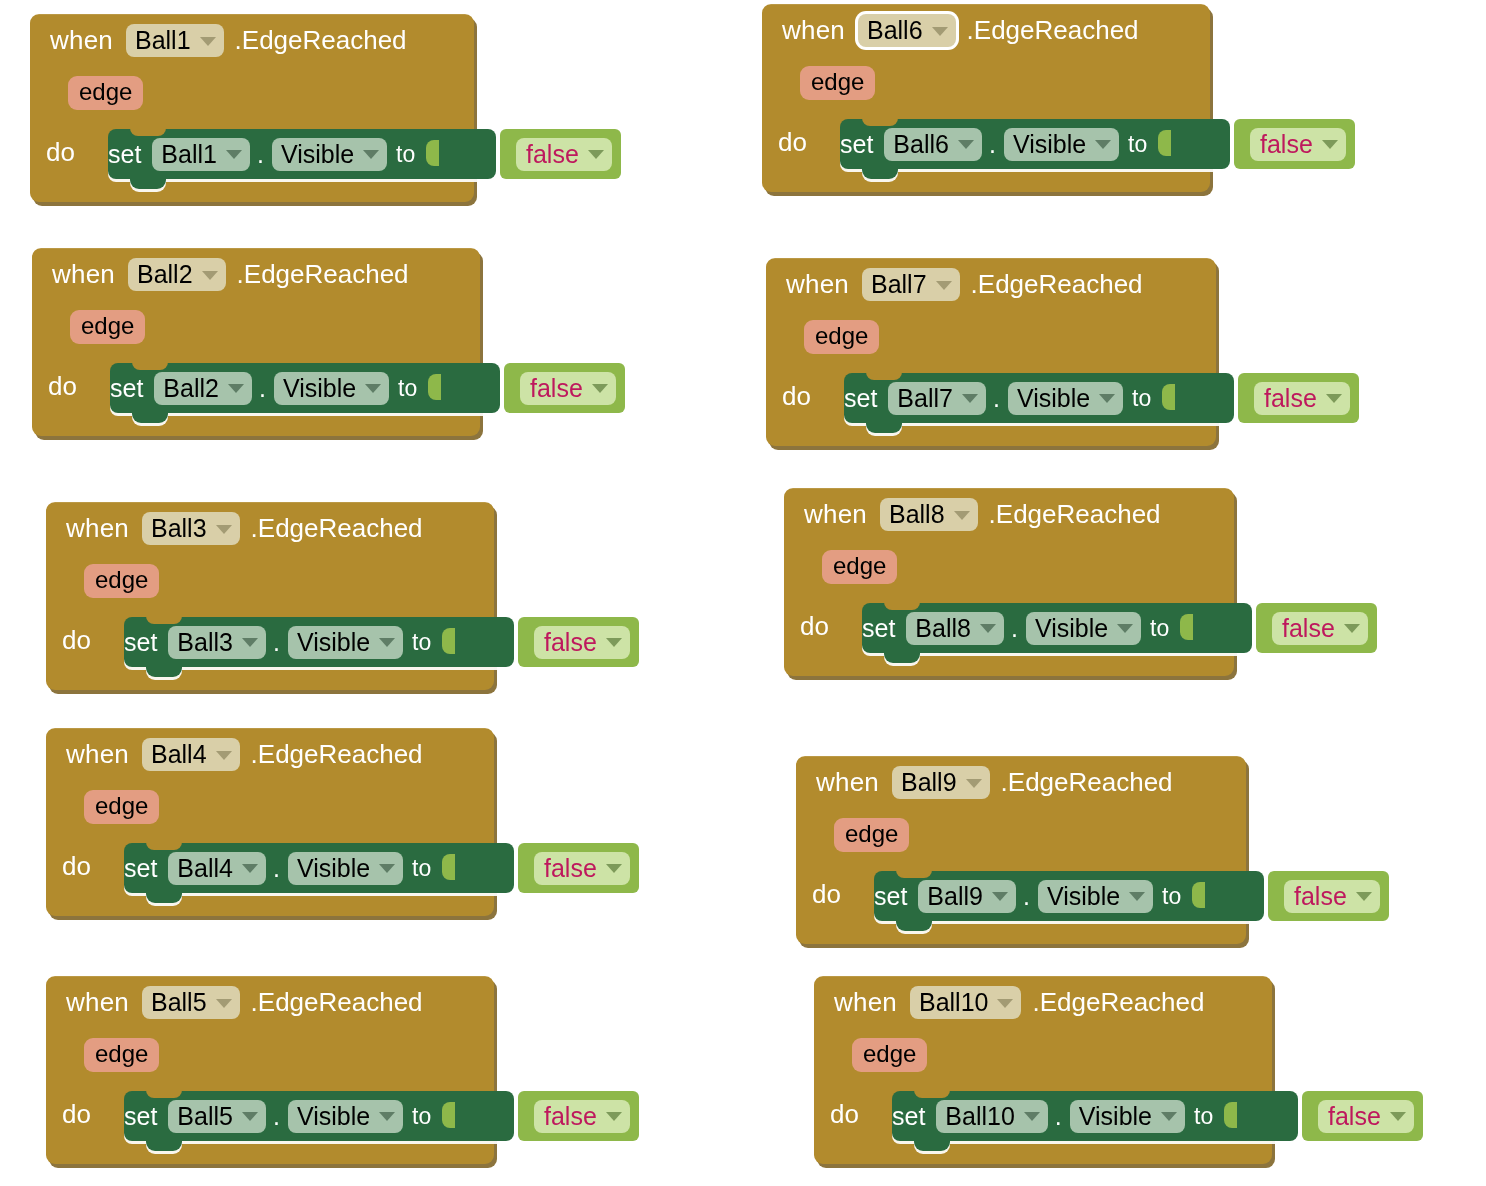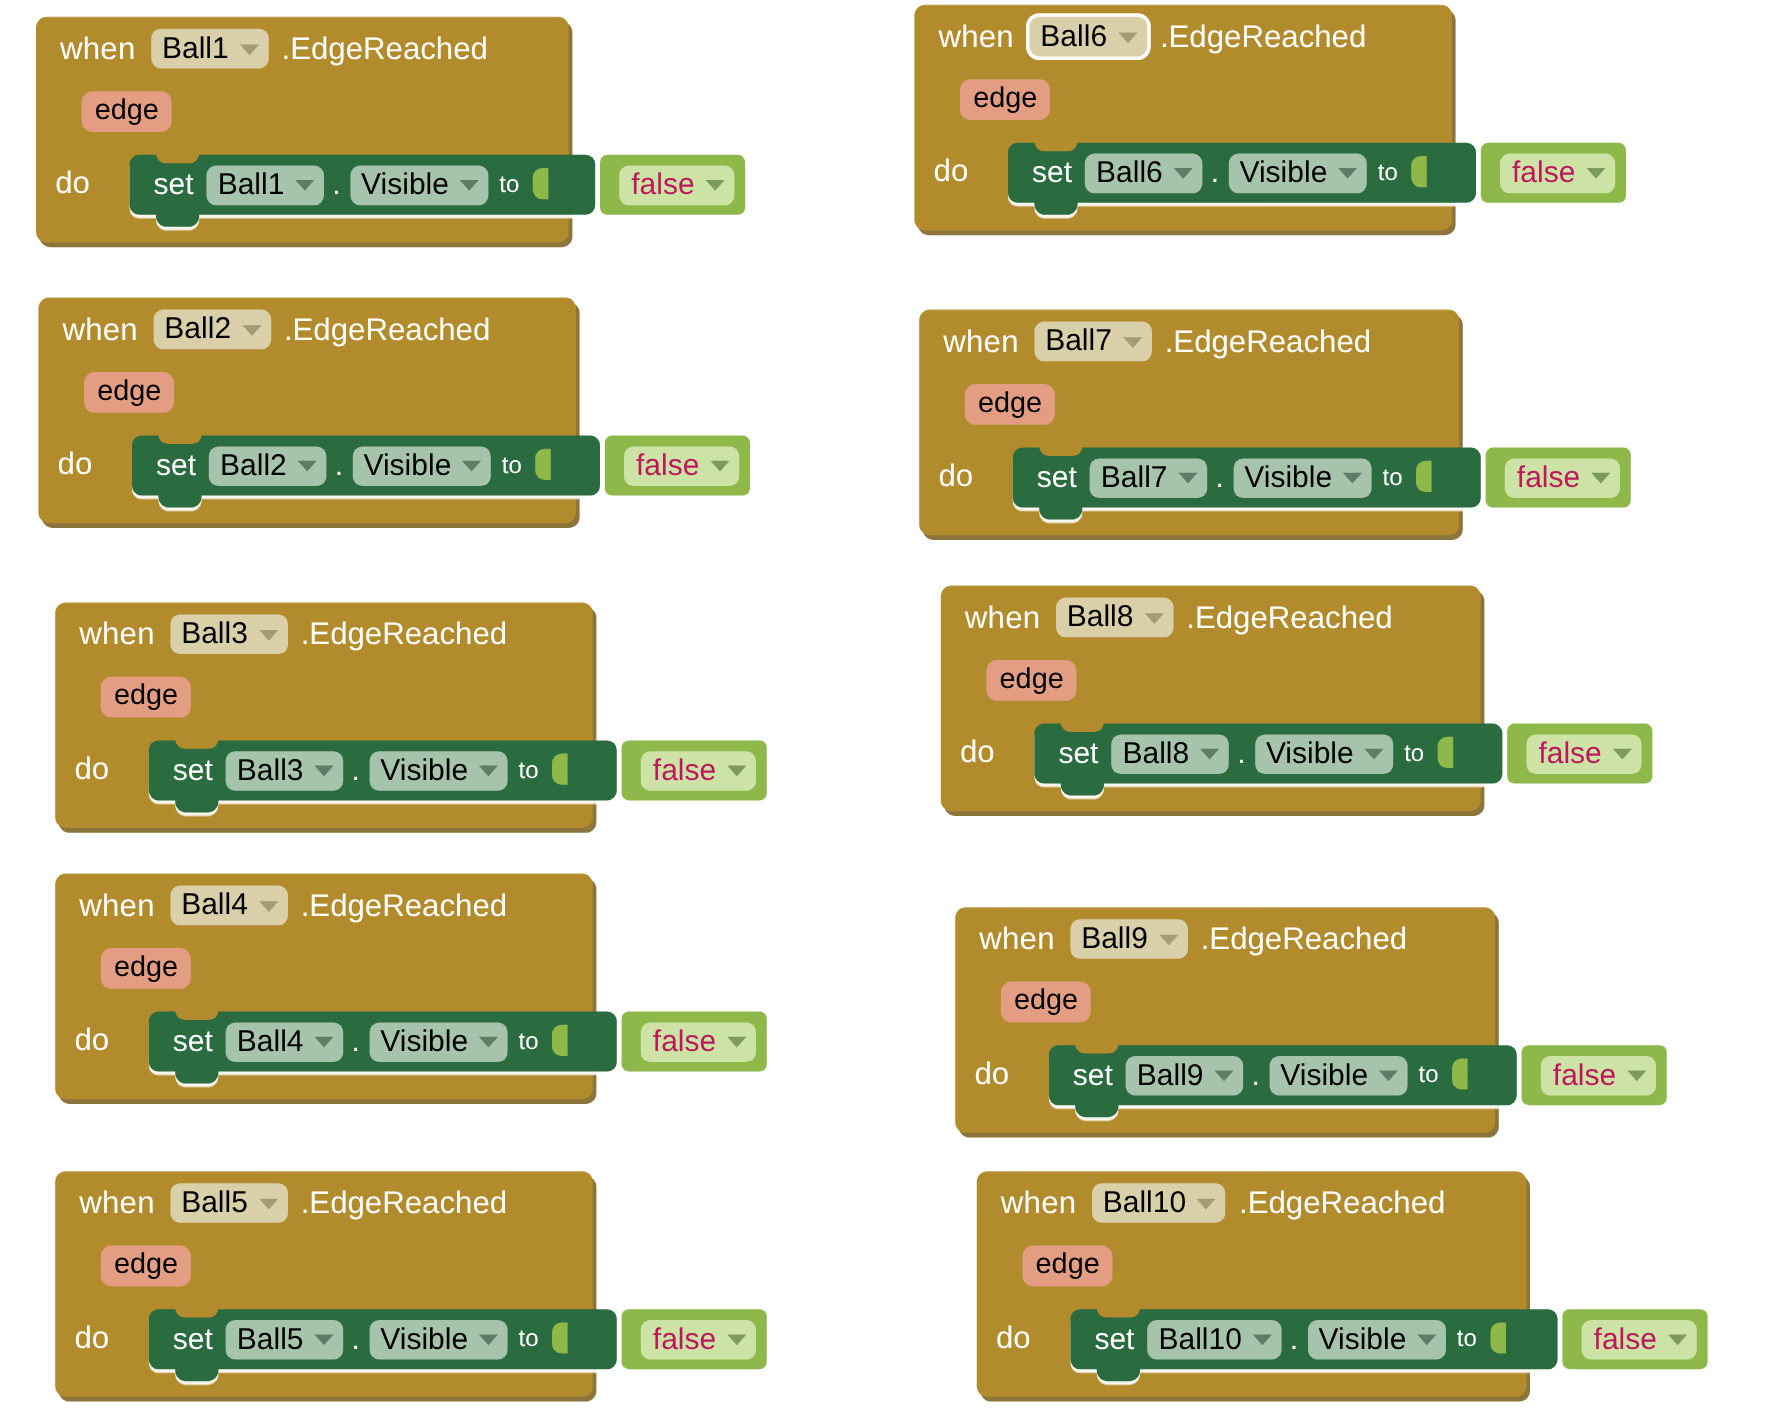--- a/index.html
+++ b/index.html
@@ -79,21 +79,20 @@
     font-size:26px;
   }
 
   
   .set-block{
     position:absolute;
     background:#2a6b40;
     border-radius:8px;
     height:50px;
     display:flex;align-items:center;
-    padding-left:20px;
     box-sizing:border-box;
     white-space:nowrap;
     filter:drop-shadow(0 3px 0 rgba(255,255,255,0.92));
   }
   
   .set-block .notch-top{
     position:absolute;
     left:22px;top:-1px;
     width:36px;height:8px;
     background:#b28b2d;
@@ -112,21 +111,21 @@
     font-size:25px;
     margin-right:11px;
   }
   .dot{
     color:#ffffff;
     font-size:25px;
     margin:0 8px 0 7px;
   }
   .to-txt{
     color:#ffffff;
-    font-size:20px;
+    font-size:23px;
     margin:0 10px 0 9px;
   }
   
   .dd-green{
     display:inline-flex;align-items:center;
     background:#a6c3ab;
     border-radius:8px;
     padding:2px 8px 3px 9px;
     font-size:25px;
     color:#000;

